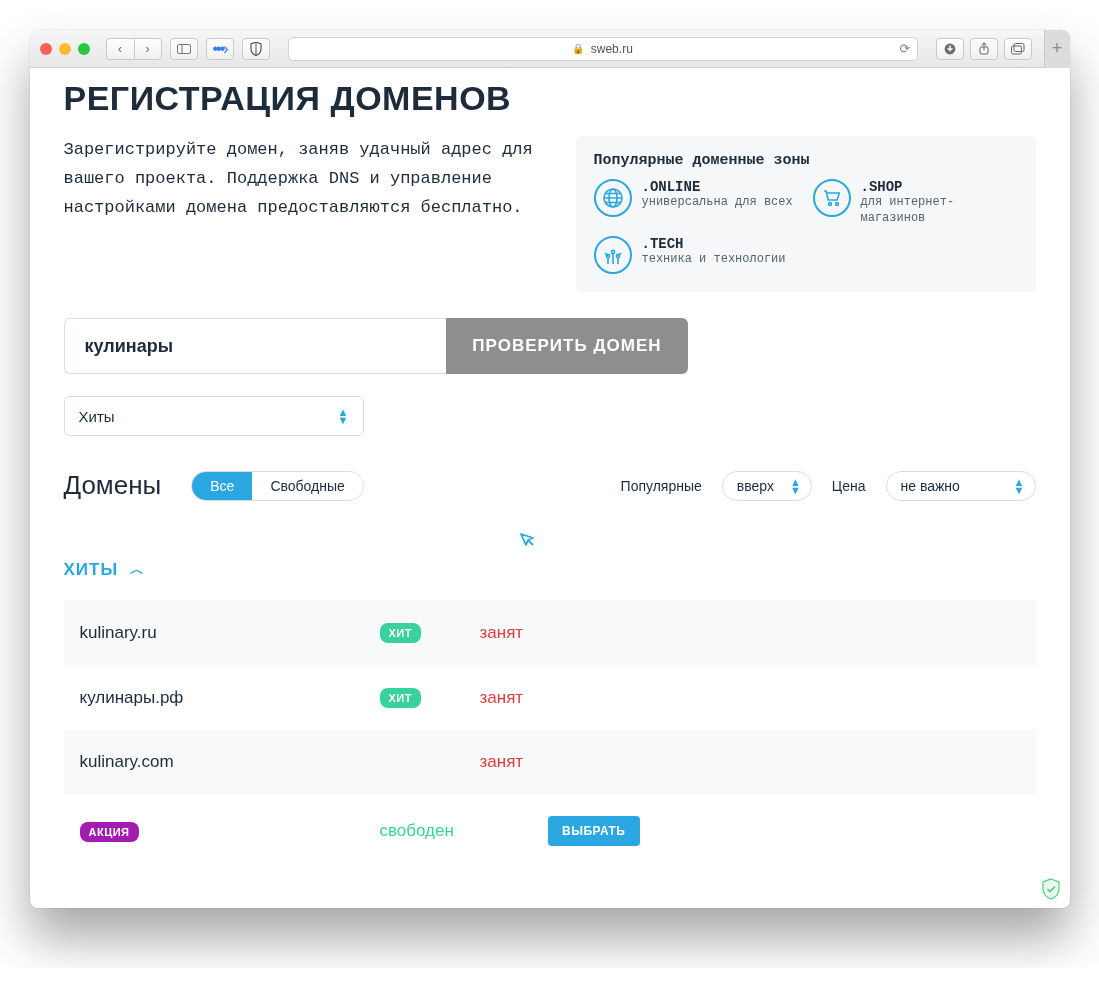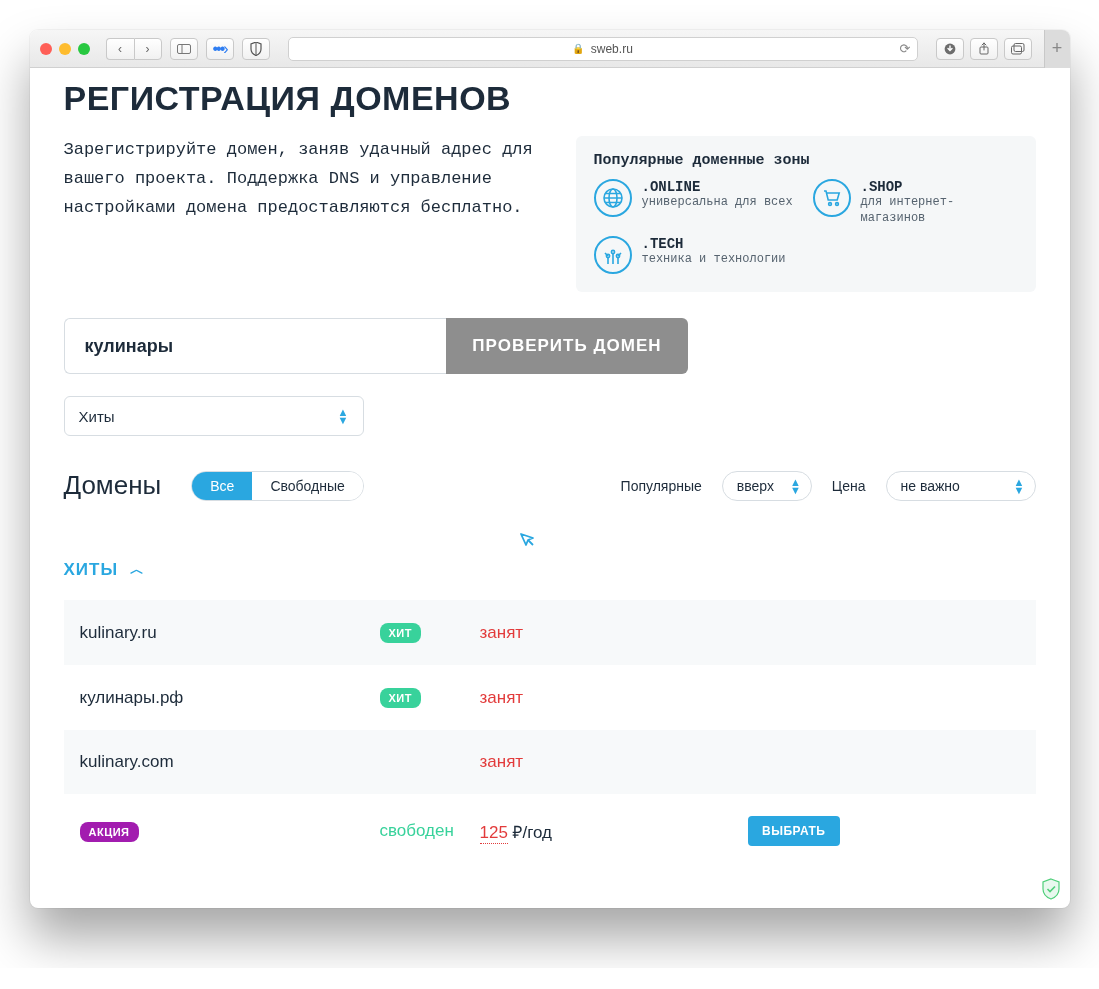--- a/index.html
+++ b/index.html
@@ -249,21 +249,20 @@
         <div class="drow">
           <div class="dname">kulinary.com</div>
           <div></div>
           <div class="status taken">занят</div>
           <div class="price"></div>
           <div style="text-align: right;"></div>
         </div>
         <div class="drow">
           <div><span class="badge promo">АКЦИЯ</span></div>
           <div class="status free">свободен</div>
-          <div class="price"><span class="num">125</span> ₽/год</div>
           <div style="text-align: right;"><button class="choose-btn">ВЫБРАТЬ</button></div>
         </div>
       </div>
   </div>
 
   <svg class="shield-badge" viewBox="0 0 22 22">
       <path d="M11 1 L19 4 V11 C19 16 15 19.5 11 21 C7 19.5 3 16 3 11 V4 Z" fill="#e8f8ee" stroke="#4fcf7a" stroke-width="1.2"></path>
       <path d="M7.5 11 L10 13.5 L15 8.5" fill="none" stroke="#4fcf7a" stroke-width="1.6"></path>
     </svg>
 </div>

